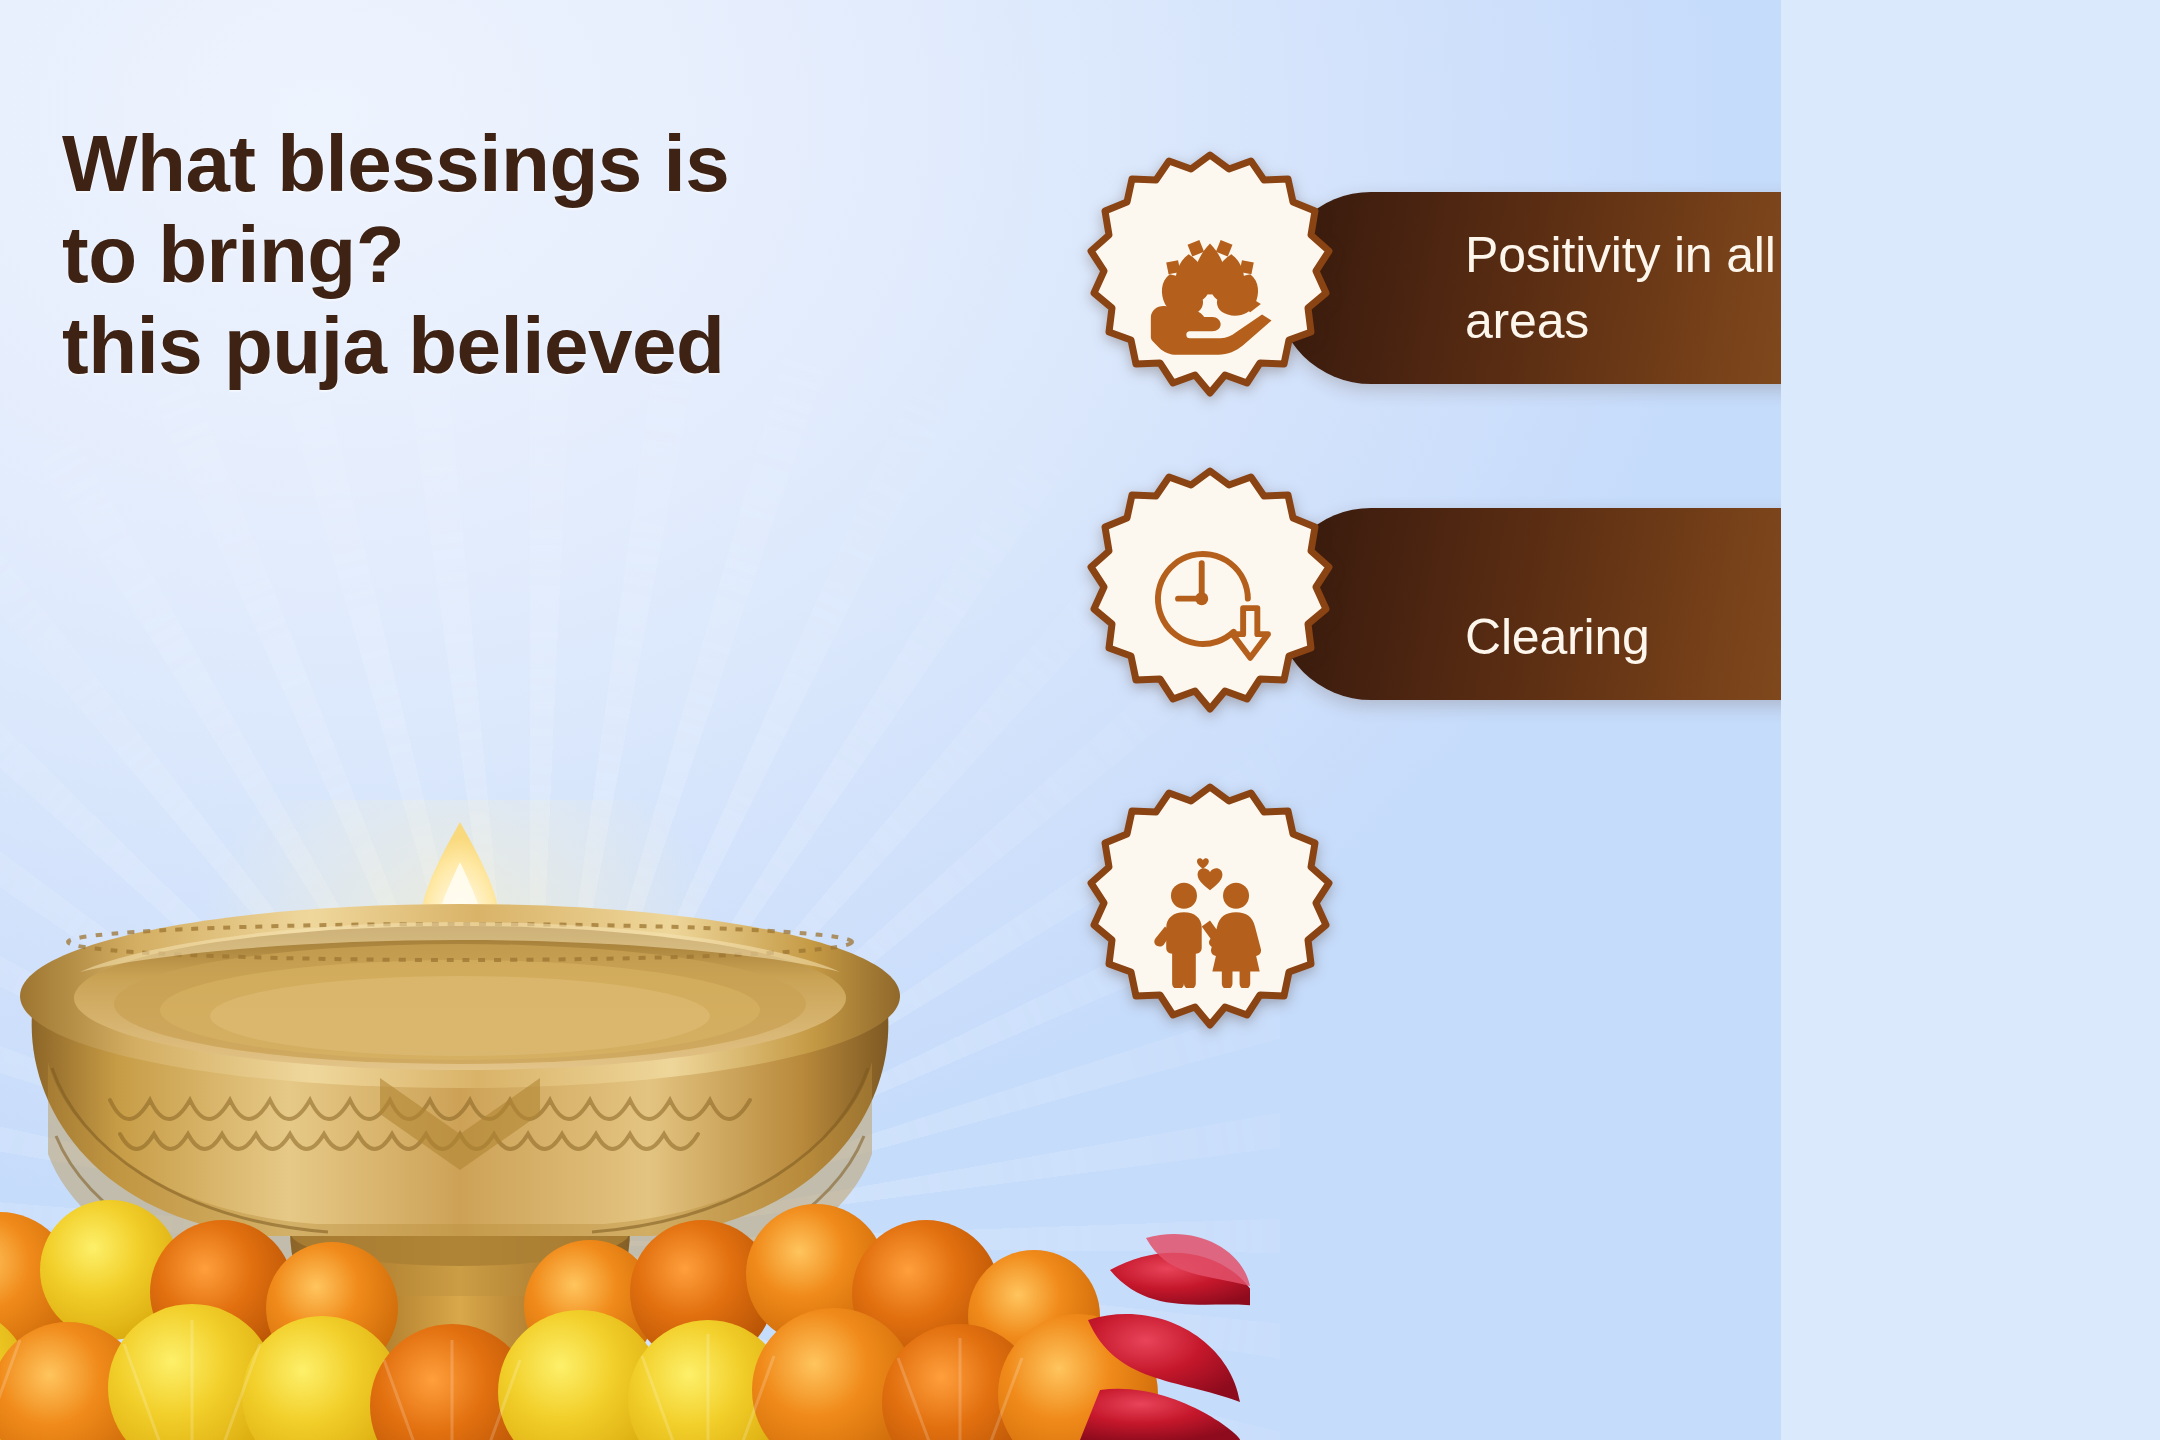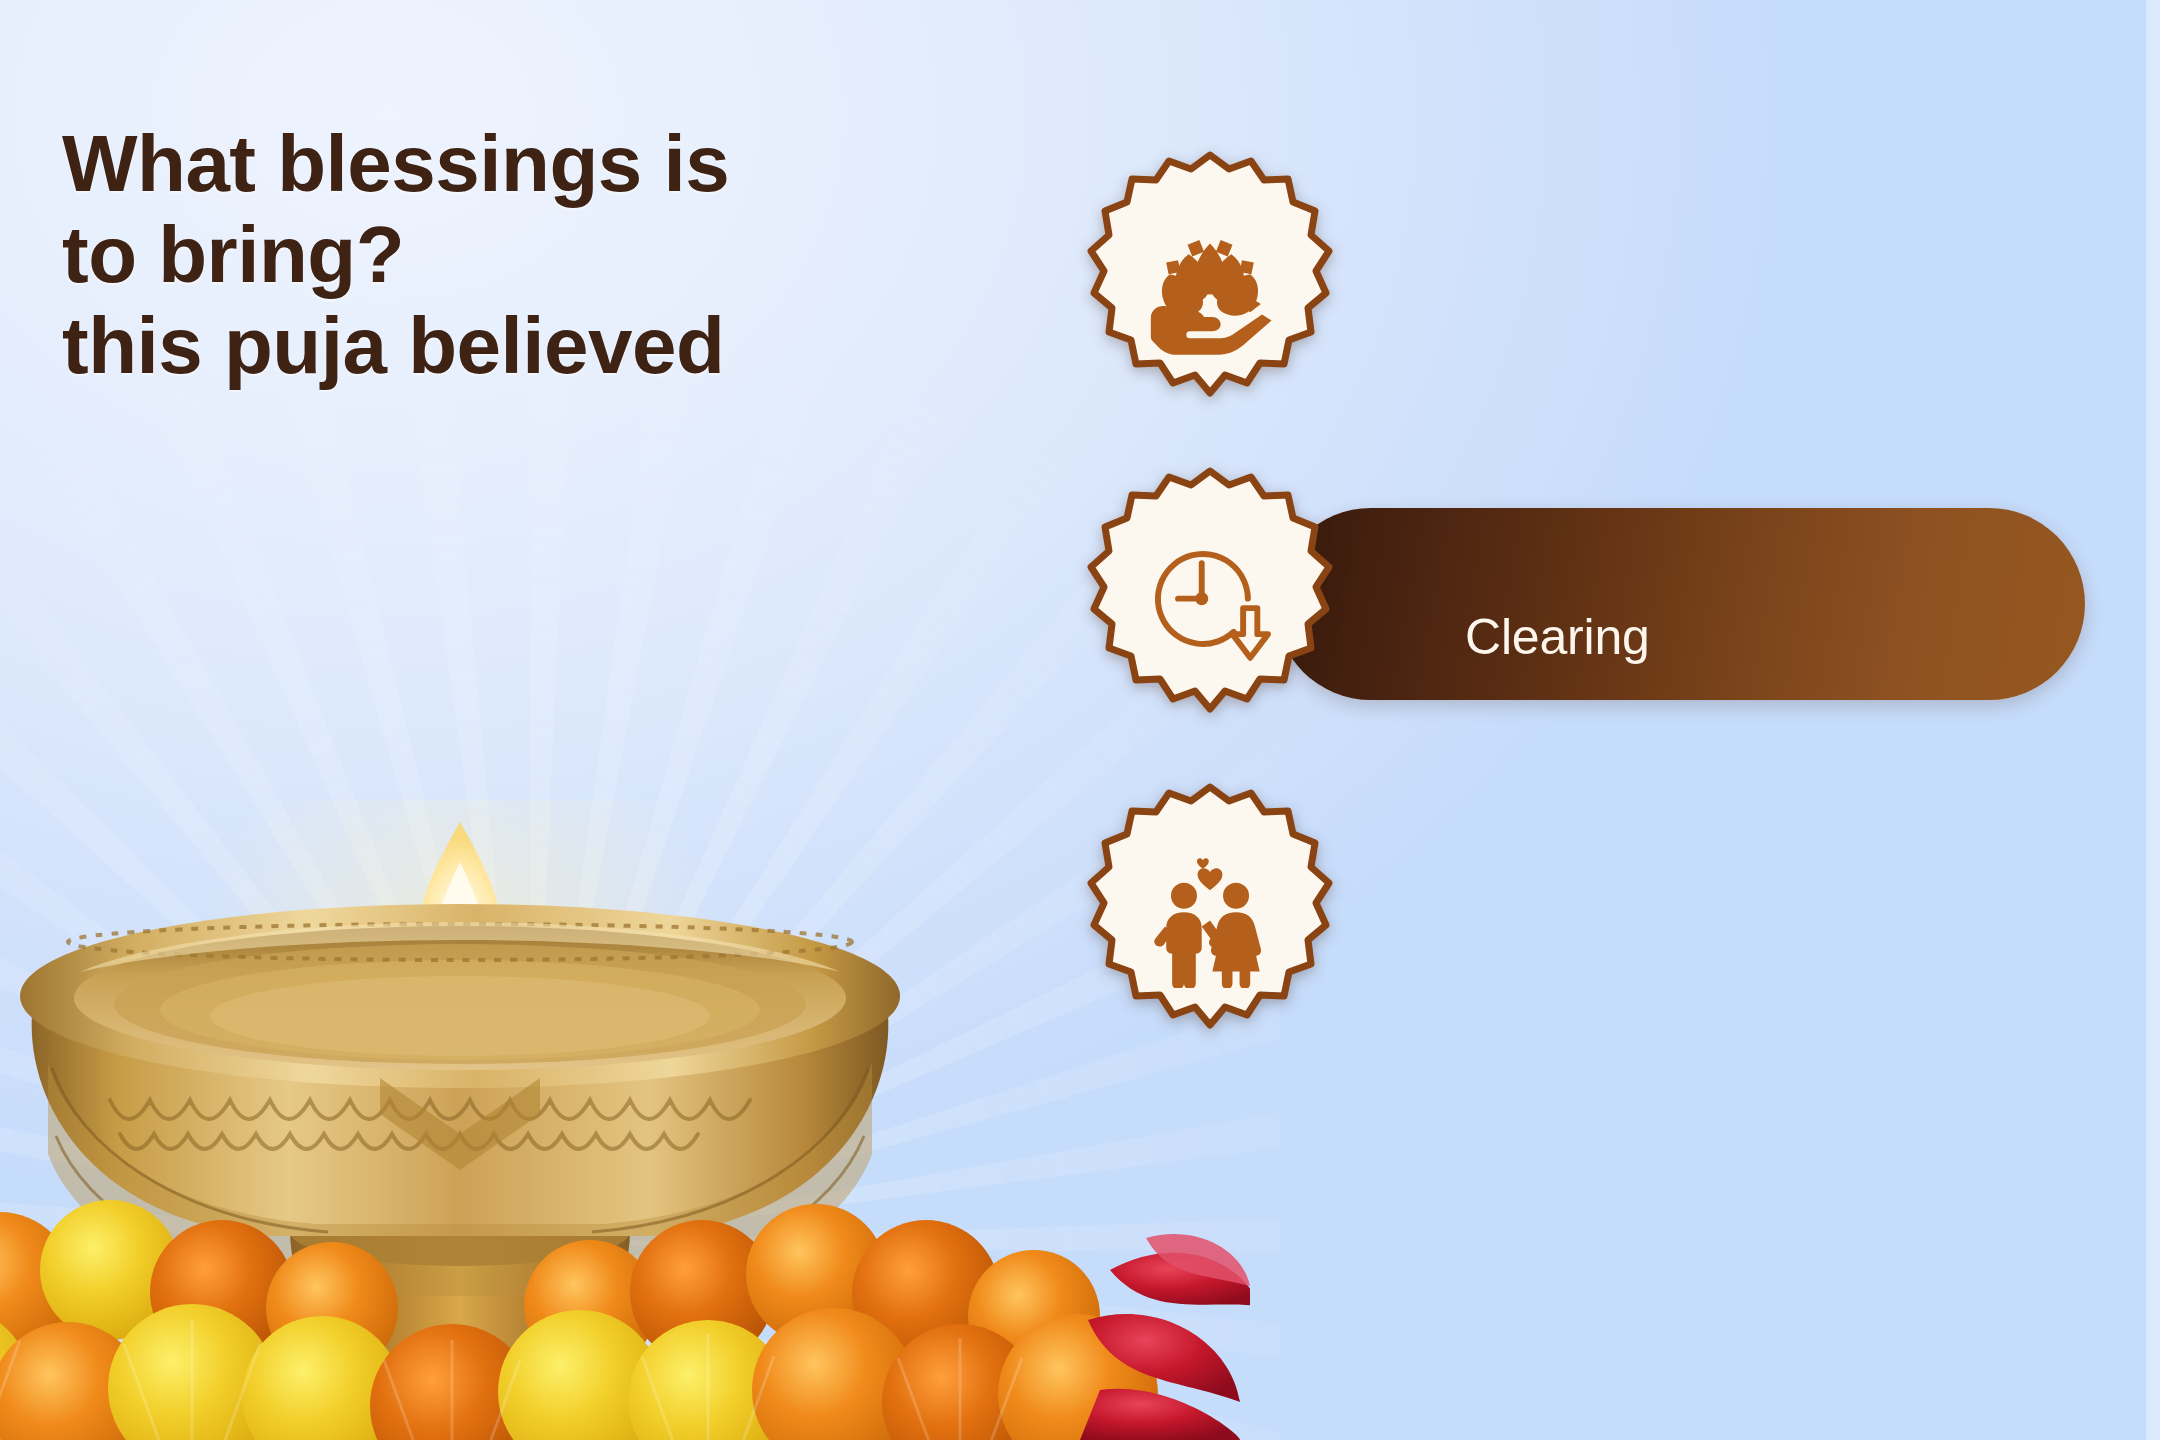--- a/index.html
+++ b/index.html
@@ -6,21 +6,21 @@
   html,body { width:2160px; height:1440px; overflow:hidden; }
   body {
     font-family:"Liberation Sans", sans-serif;
     background:#dbe9fd;
     position:relative;
   }
 
   
   #stage {
     position:absolute; inset:0;
-    width:2146px; height:1440px;
+    width:1781px; height:1440px;
     overflow:hidden;
     background:
       radial-gradient(ellipse 1400px 1100px at 18% 8%,
          #eef4fe 0%, #e6eefd 32%, #dbe8fc 58%, #cfe0fb 82%, #c6dcfb 100%),
       linear-gradient(140deg, #edf4ff 0%, #dfebfd 45%, #c3d9fb 100%);
   }
   
   #rays {
     position:absolute; left:-220px; bottom:-180px;
     width:1500px; height:1500px;
@@ -119,20 +119,26 @@
 
   <h1 id="headline">
     <span class="hl-line">What blessings is</span>
     <span class="hl-line">to bring?</span>
     <span class="hl-line">this puja believed</span>
   </h1>
 
   <div id="rows">
 
     <div class="row">
+      <div class="pill">
+        <div class="pill-text">
+          <span>Positivity in all</span><br>
+          <span>areas</span>
+        </div>
+      </div>
       <div class="badge">
         <svg viewBox="0 0 270 270">
           <path d="M135 5 L154 19 L176 11 L189 30 L213 29 L218 52 L240 61 L236 85 L254 101 L241 121 L251 143 L233 158 L236 182 L214 190 L209 214 L185 213 L172 233 L150 225 L135 243 L120 225 L98 233 L85 213 L61 214 L56 190 L34 182 L37 158 L19 143 L29 121 L16 101 L34 85 L30 61 L52 52 L57 29 L81 30 L94 11 L116 19 Z" fill="#fdf8ef" stroke="#8a4313" stroke-width="7" stroke-linejoin="round"></path>
         </svg>
         <div class="icon-layer">
           <svg viewBox="0 0 120 120">
             <g fill="#b4601c">
 
               <path d="M41 26 l10 -4 4 10 -10 4 z"></path>
               <path d="M79 26 l-10 -4 -4 10 10 4 z"></path>

